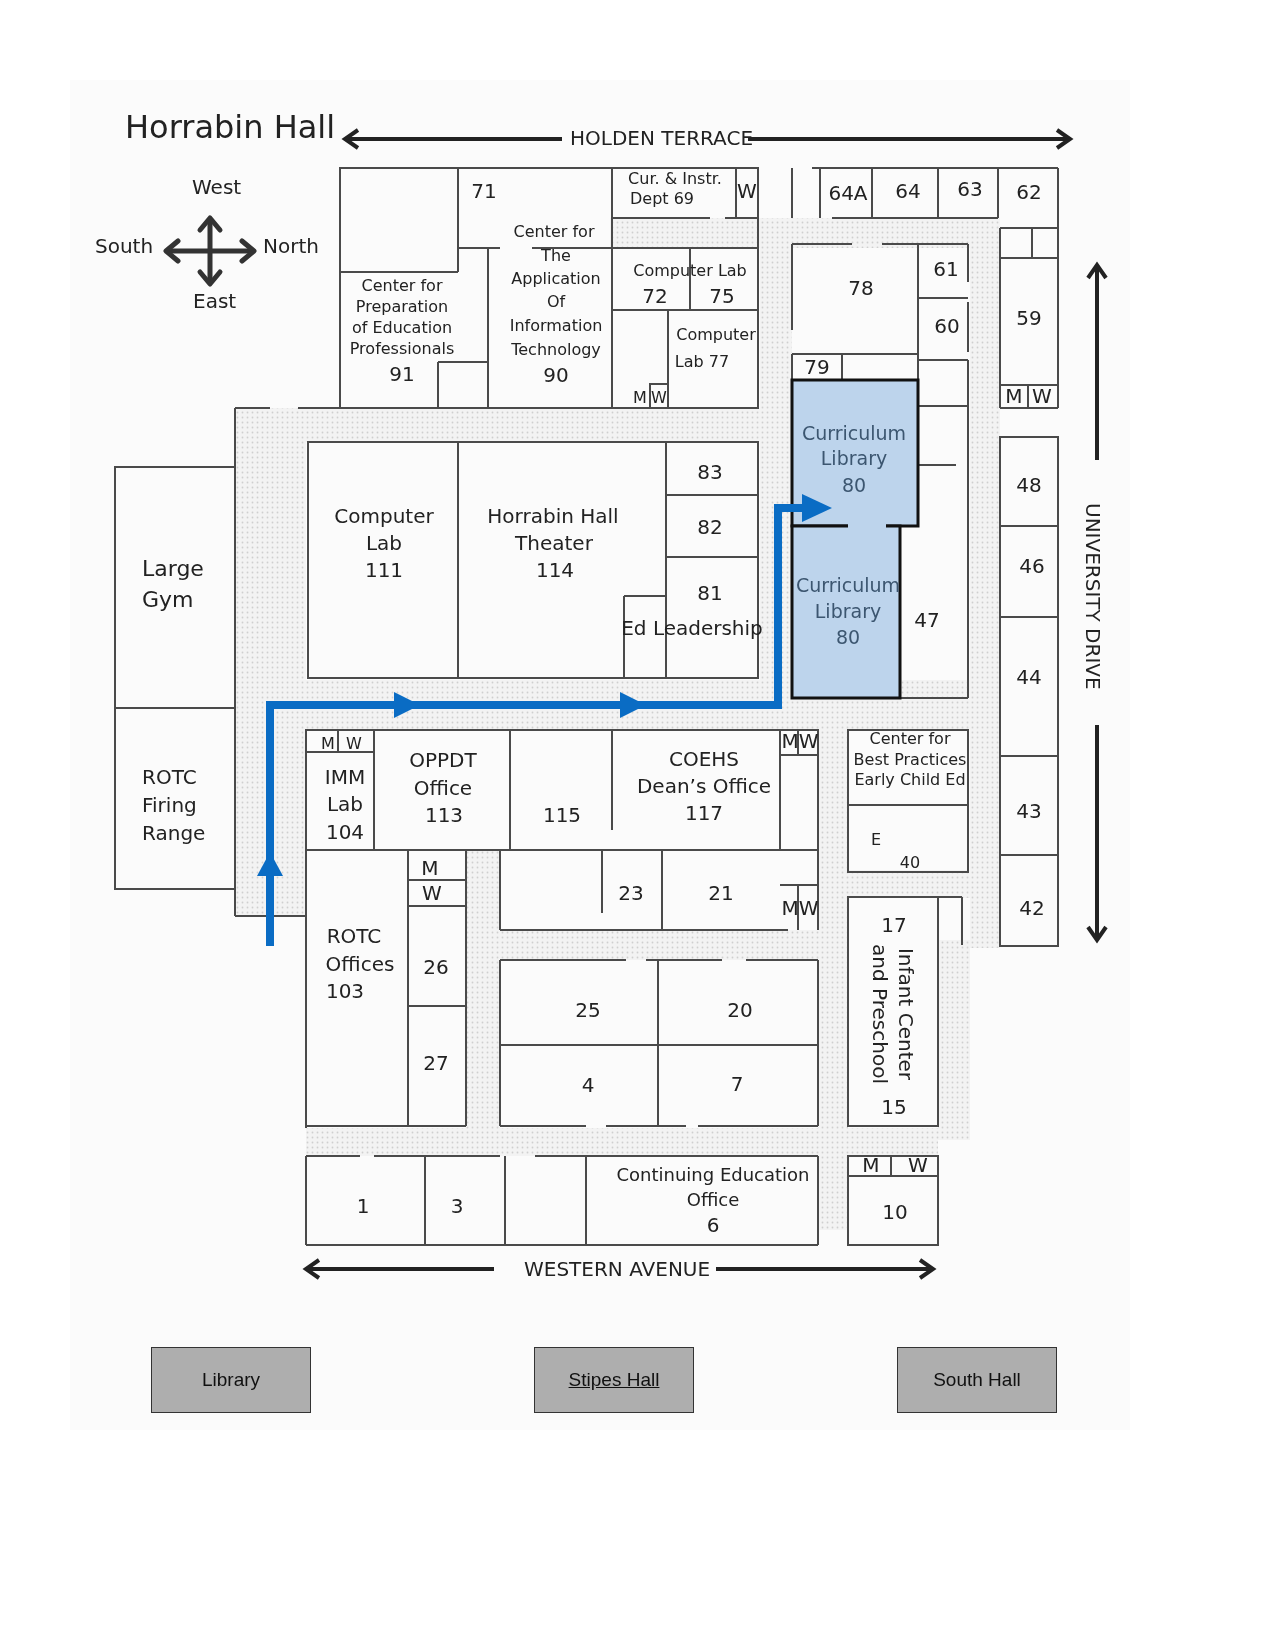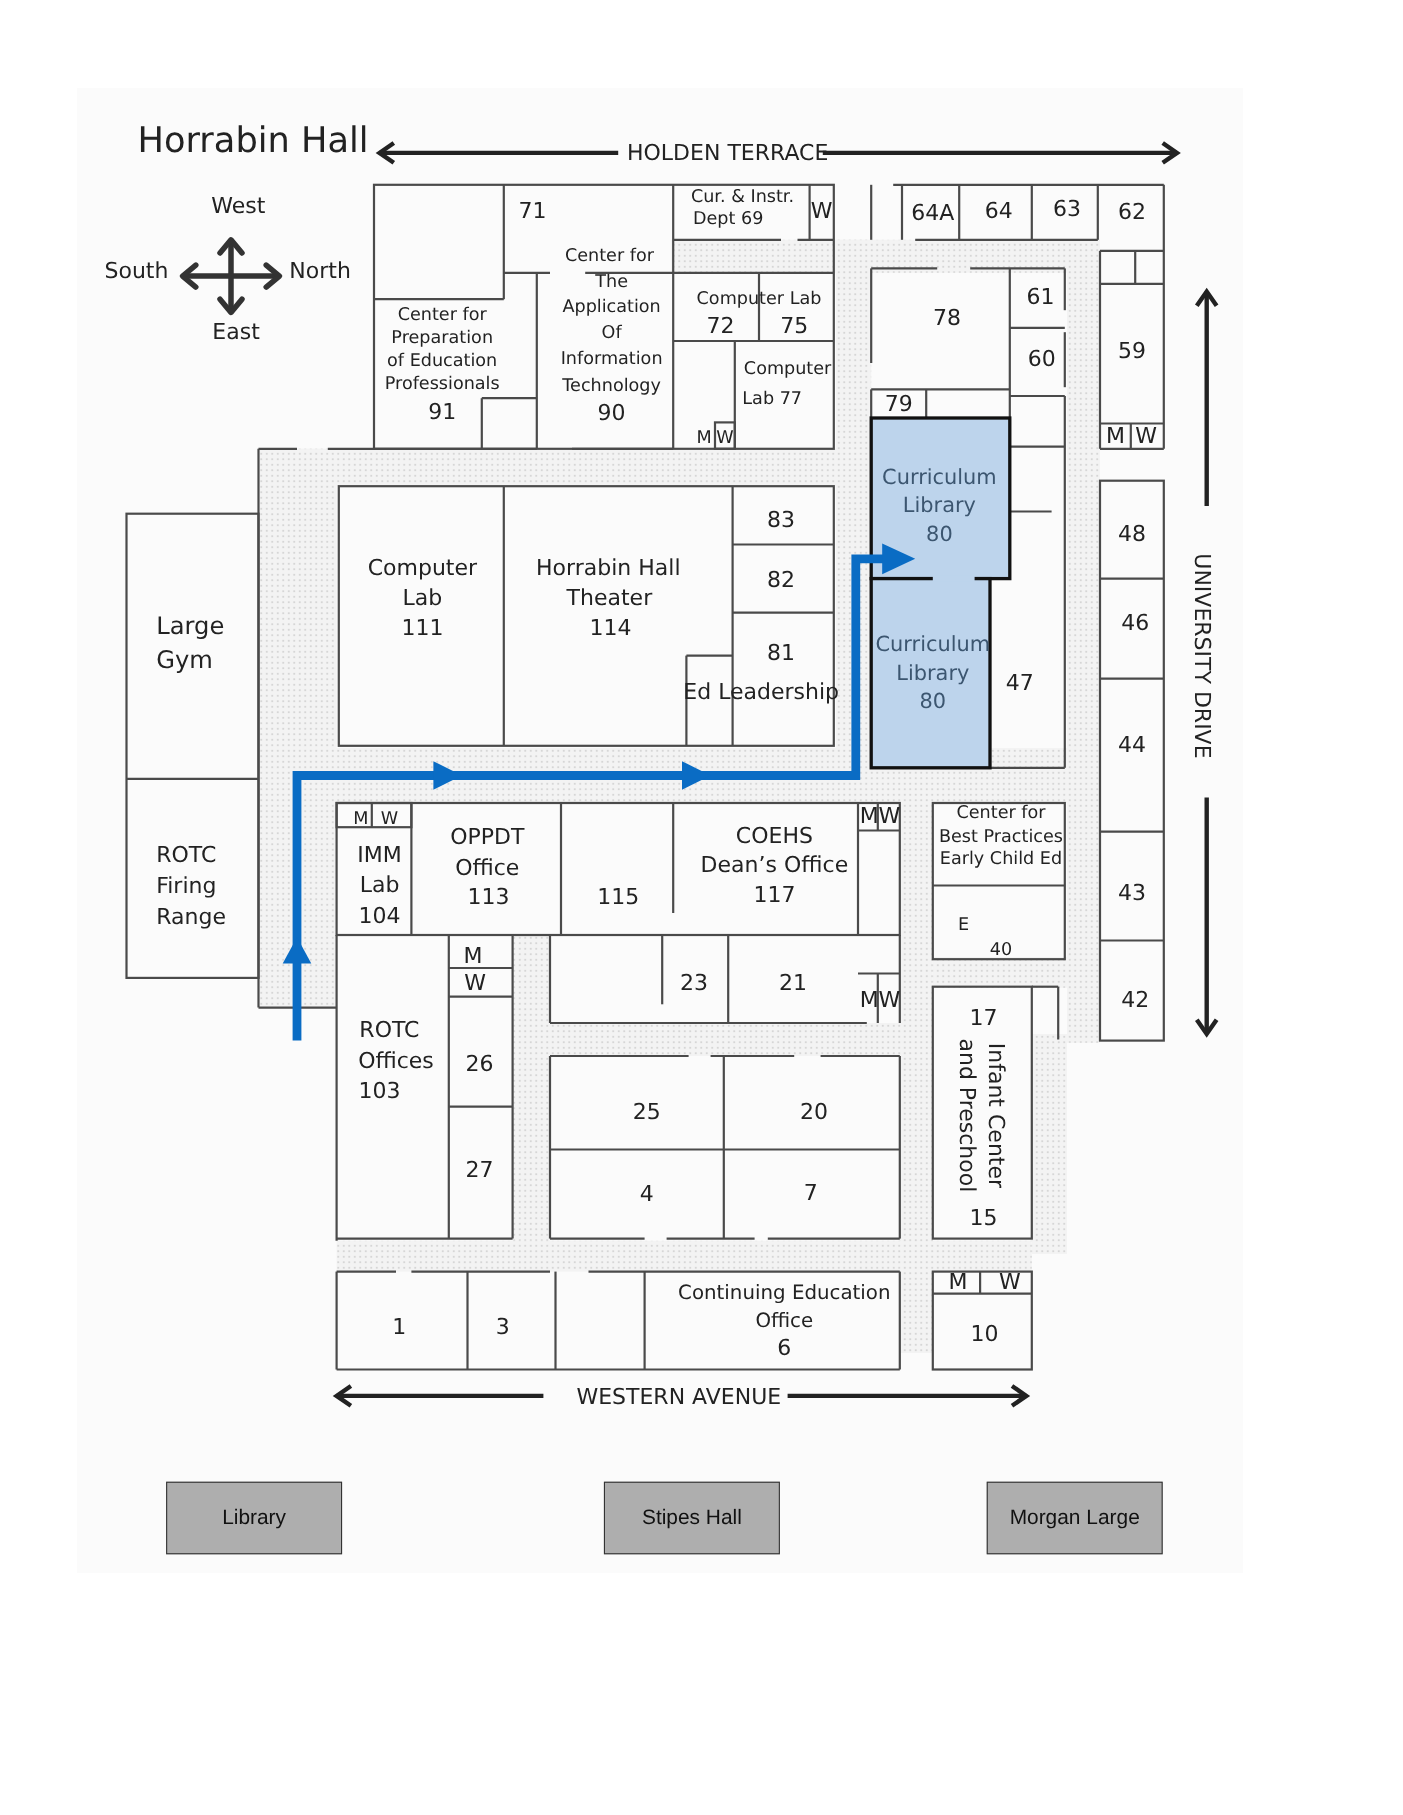--- a/index.html
+++ b/index.html
@@ -359,15 +359,15 @@
       <text class="room-label-sm" x="713" y="1181" style="font-size:18px">Continuing Education</text>
       <text class="room-label-sm" x="713" y="1206" style="font-size:18px">Office</text>
       <text class="room-label" x="713" y="1232">6</text>
       <text class="room-label" x="871" y="1172">M</text>
       <text class="room-label" x="918" y="1172">W</text>
       <text class="room-label" x="895" y="1219">10</text>
     </g>
   </svg>
 
   <div class="nearby" style="left:151px;top:1347px;">Library</div>
-  <div class="nearby" style="left:549px;top:1347px;">Stipes Hall</div>
-  <div class="nearby" style="left:897px;top:1347px;">Morgan Large</div>
+  <div class="nearby" style="left:534px;top:1347px;text-decoration:underline;">Stipes Hall</div>
+  <div class="nearby" style="left:897px;top:1347px;">South Hall</div>
 </div>
 
 </body></html>

